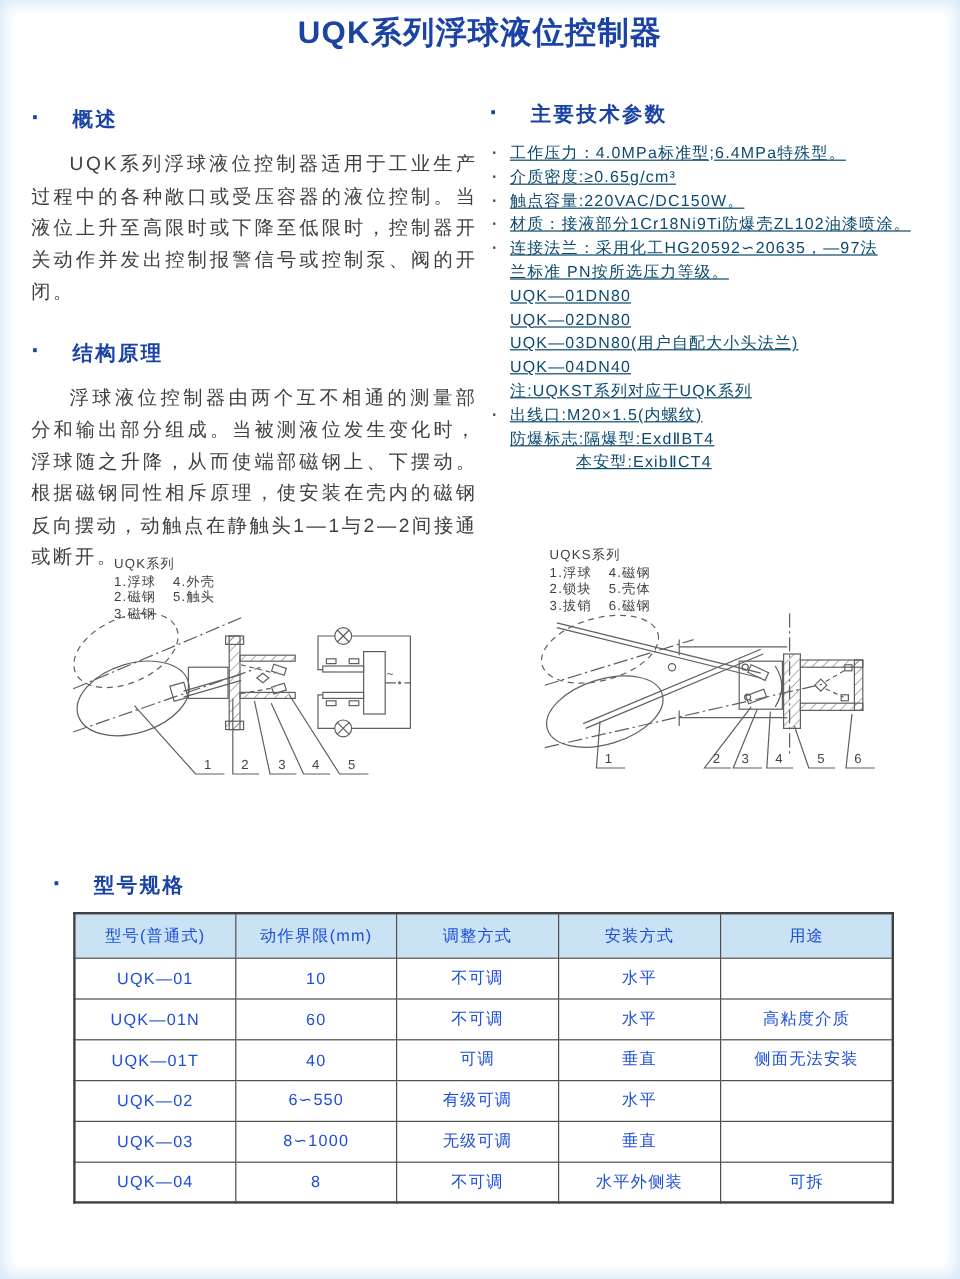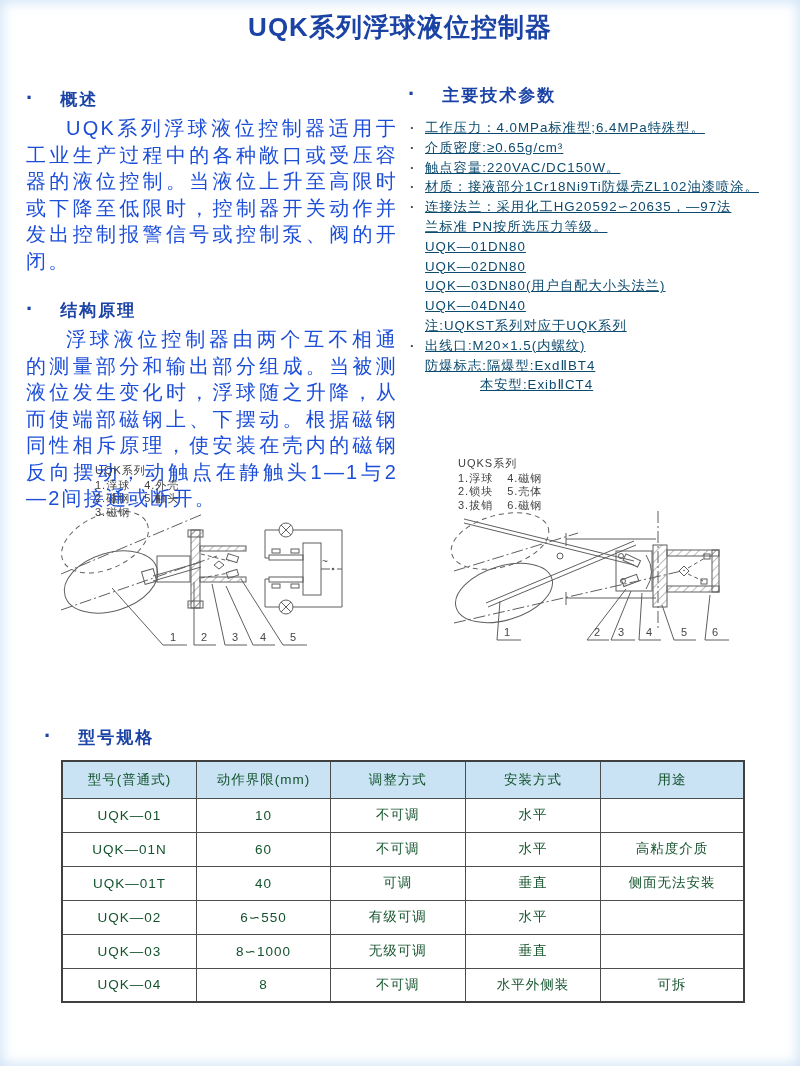--- a/index.html
+++ b/index.html
@@ -17,22 +17,22 @@
     color:#1b43a5; letter-spacing:1px;
   }
   .sec-head {
     display:flex; align-items:center; gap:25px;
     font-size:17px; font-weight:bold; color:#1b43a5; letter-spacing:2px;
   }
   .sec-head .dot::before { content:"·"; font-size:22px; font-weight:bold; line-height:10px; }
   .col-left  { position:absolute; left:26px;  top:88px; width:372px; }
   .col-right { position:absolute; left:408px; top:84px; width:384px; }
   .para {
-    margin-top:4px; font-size:20px; line-height:26.5px;
-    letter-spacing:2.2px; text-indent:2em; text-align:justify; color:#1d4ed8;
+    margin-top:14px; font-size:16px; line-height:26.5px;
+    letter-spacing:2.2px; text-indent:2em; text-align:justify; color:#404040;
   }
   .col-left .sec-head.second { margin-top:25px; }
   .param-list { margin-top:11px; list-style:none; }
   .param-list li {
     position:relative; padding-left:17px;
     font-size:13.3px; line-height:19.8px; letter-spacing:1px; color:#0c4a6e;
     white-space:nowrap;
     text-decoration:underline;
   }
   .param-list li.b::before {
@@ -44,21 +44,21 @@
   .fig-uqk  { left:55px;  top:458px; width:340px; height:215px; }
   .fig-uqks { left:448px; top:453px; width:345px; height:215px; }
   .figure svg { position:absolute; left:0; top:0; }
   .legend { position:absolute; font-size:11px; line-height:13.5px; color:#3f3f3f; letter-spacing:1px; }
   .legend-title { margin-bottom:1px; }
   .legend-cols { display:flex; gap:14px; }
   .table-head { position:absolute; left:44px; top:726px; }
   .spec-table {
     position:absolute; left:61px; top:760px; width:684px;
     border-collapse:collapse; table-layout:fixed;
-    font-size:13.5px; color:#14532d;
+    font-size:13.5px; color:#1d4ed8;
   }
   .spec-table th, .spec-table td {
     border:1px solid #4d4d4d; text-align:center; vertical-align:middle;
     font-weight:normal; letter-spacing:1px; overflow:hidden;
   }
   .spec-table { border:2px solid #404040; }
   .spec-table thead th { height:37px; background:#c9e2f4; }
   .spec-table tbody td { height:34px; background:#fff; }
   .c0{width:19.7%}.c1{width:19.7%}.c2{width:19.7%}.c3{width:19.9%}.c4{width:21%}
 </style>

